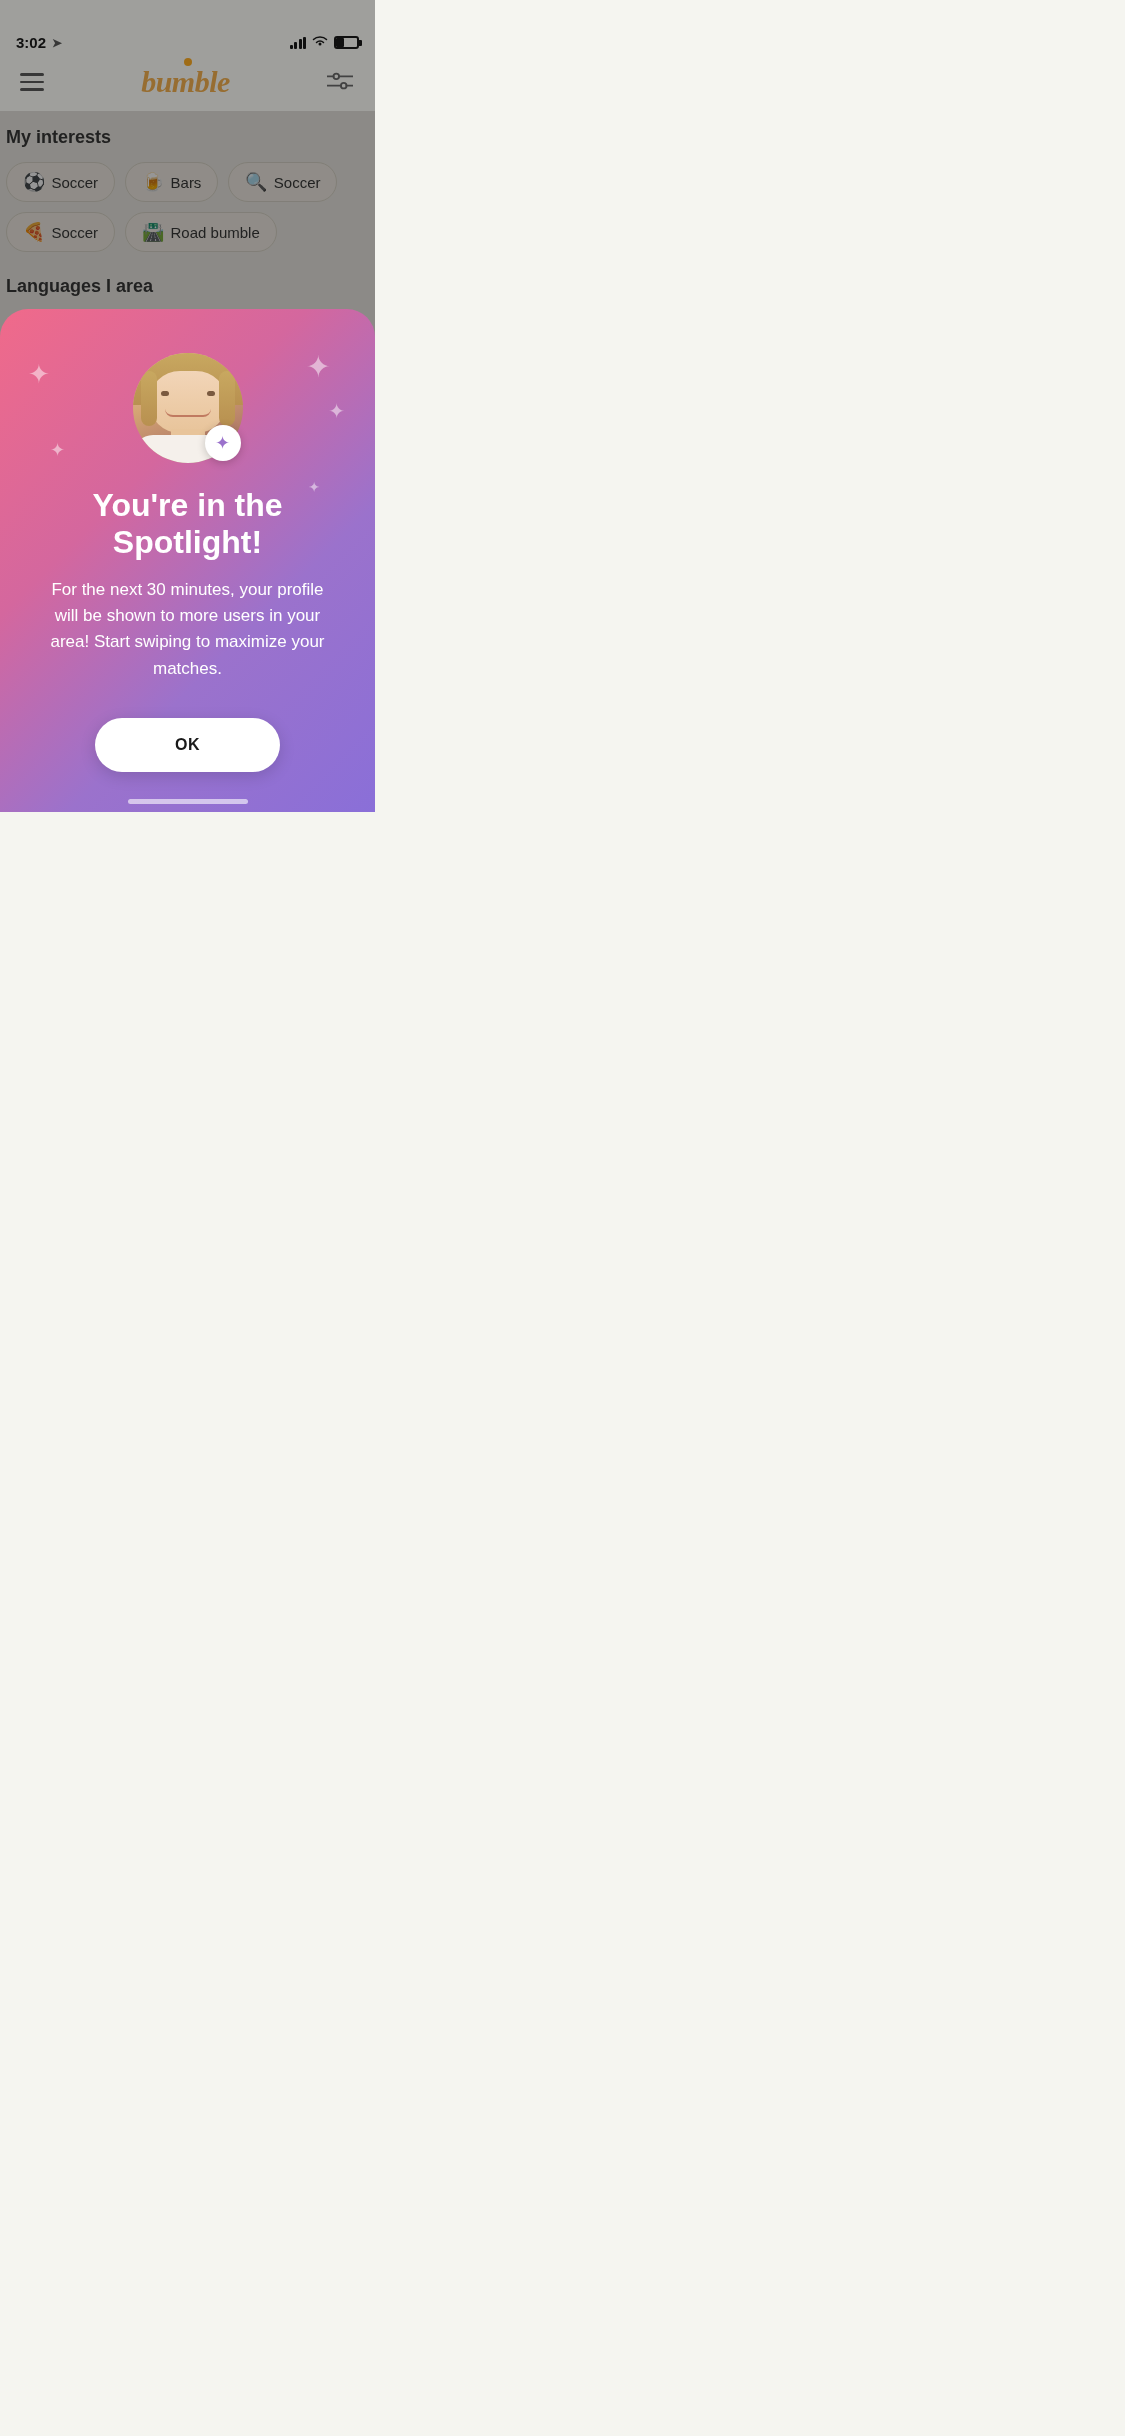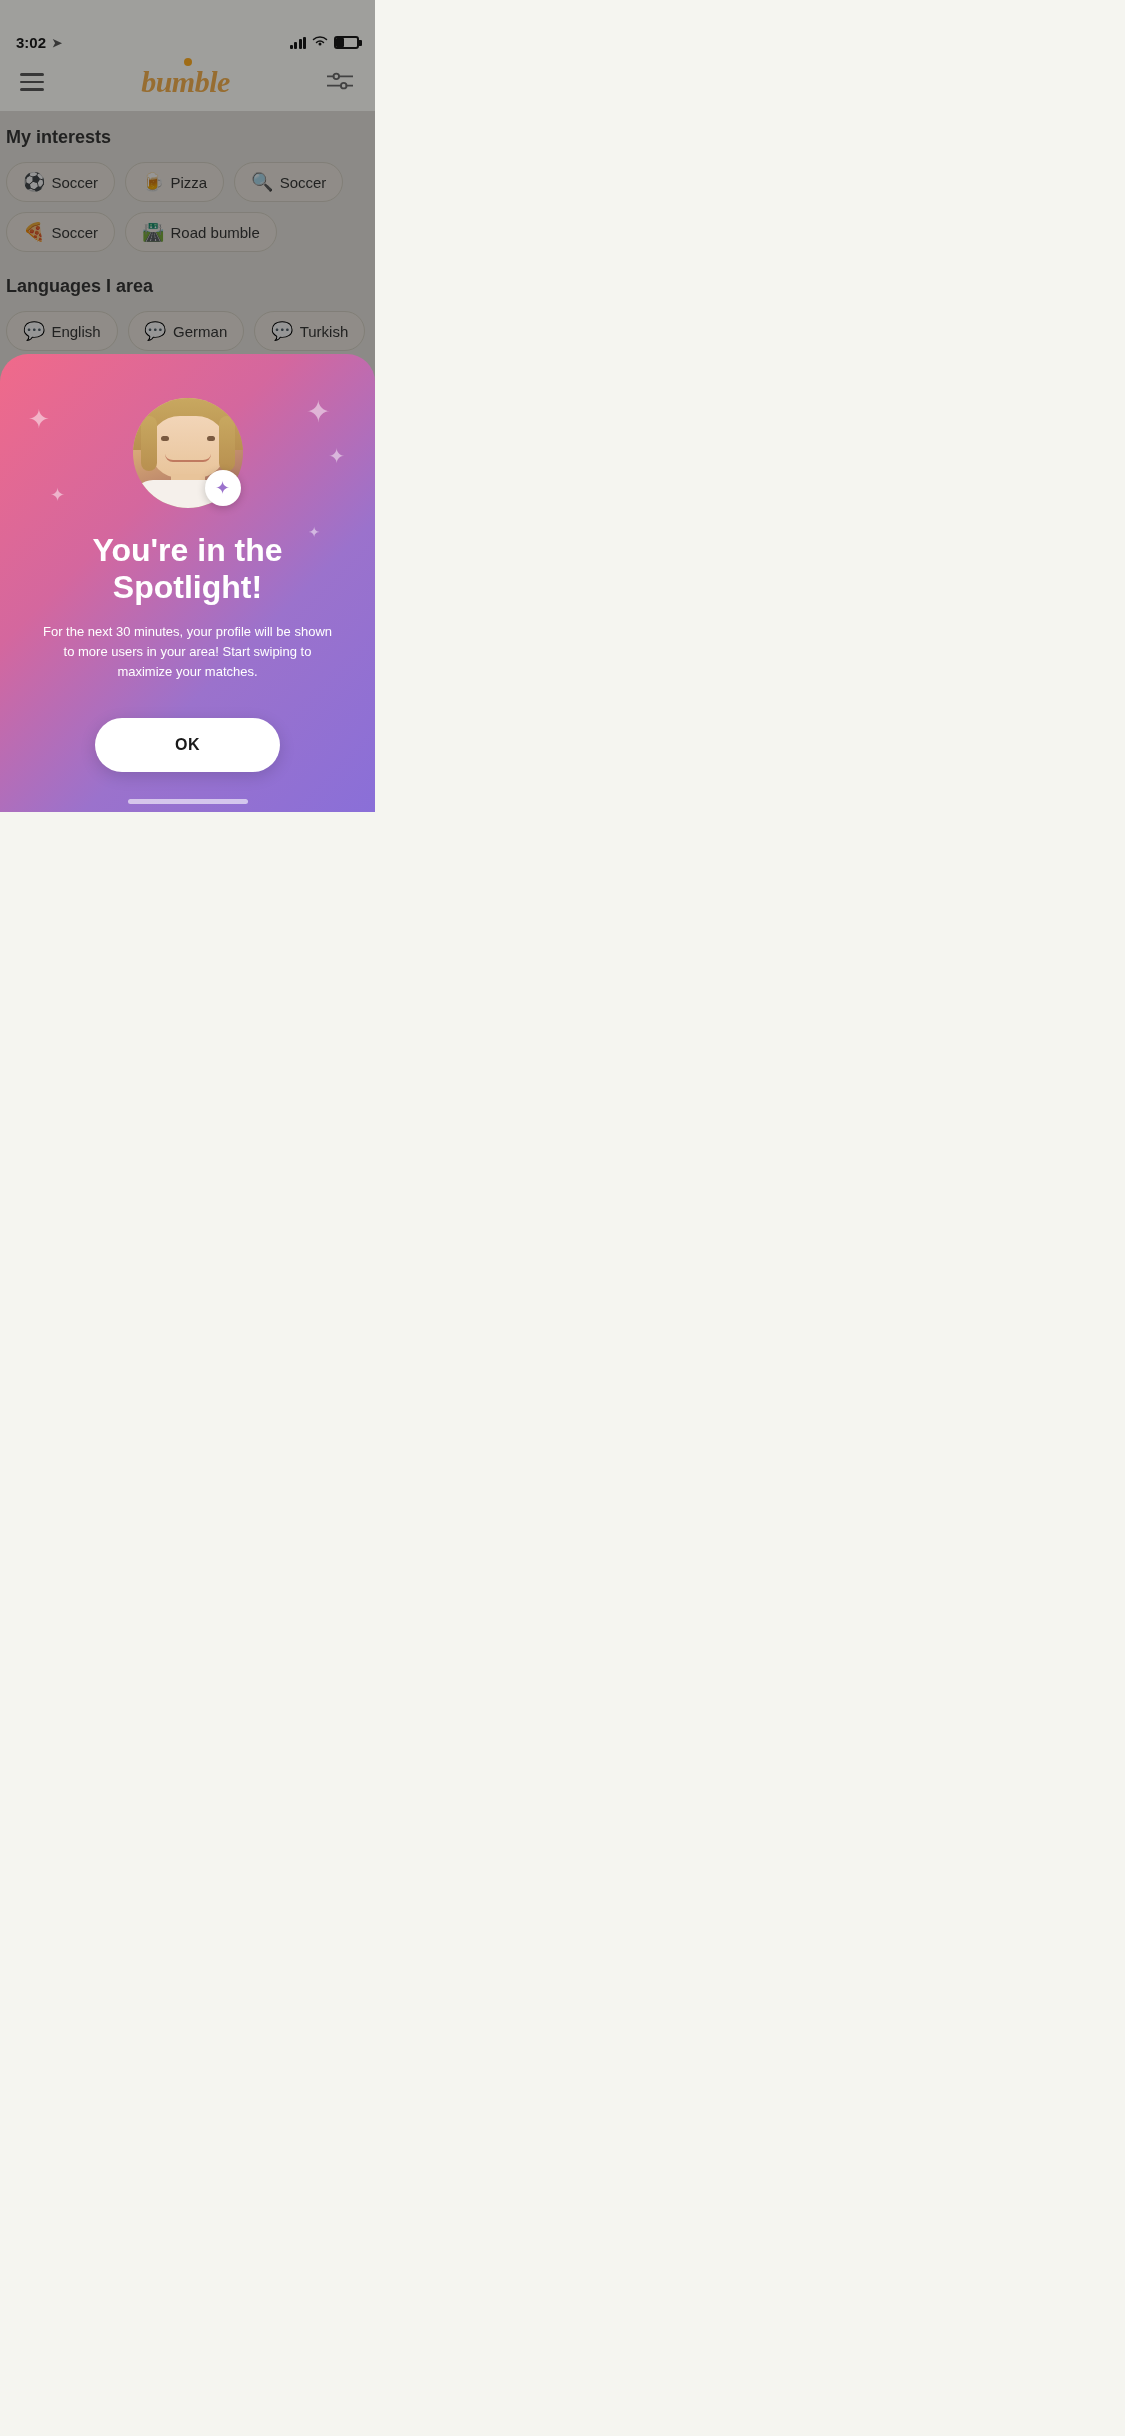--- a/index.html
+++ b/index.html
@@ -246,21 +246,21 @@
     
     .modal-title {
       font-size: 32px;
       font-weight: 800;
       color: white;
       text-align: center;
       margin-bottom: 16px;
     }
 
     .modal-description {
-      font-size: 13px;
+      font-size: 17px;
       color: white;
       text-align: center;
       line-height: 1.55;
       margin-bottom: 36px;
       font-weight: 400;
       max-width: 290px;
     }
 
     
     .ok-button {
@@ -363,21 +363,21 @@
 
 <div class="main-content">
   <div class="section-title">My interests</div>
   <div class="tags-container">
     <div class="tag">
       <span class="tag-emoji">⚽</span>
       <span>Soccer</span>
     </div>
     <div class="tag">
       <span class="tag-emoji">🍺</span>
-      <span>Pizza</span>
+      <span>Bars</span>
     </div>
     <div class="tag">
       <span class="tag-emoji">🔍</span>
       <span>Soccer</span>
     </div>
     <div class="tag">
       <span class="tag-emoji">🍕</span>
       <span>Soccer</span>
     </div>
     <div class="tag">

